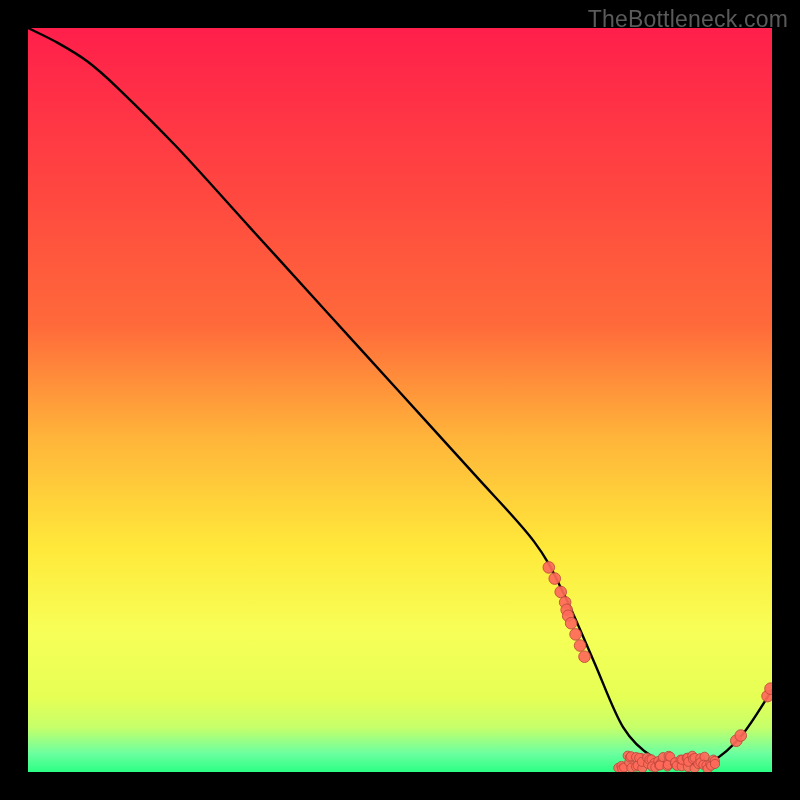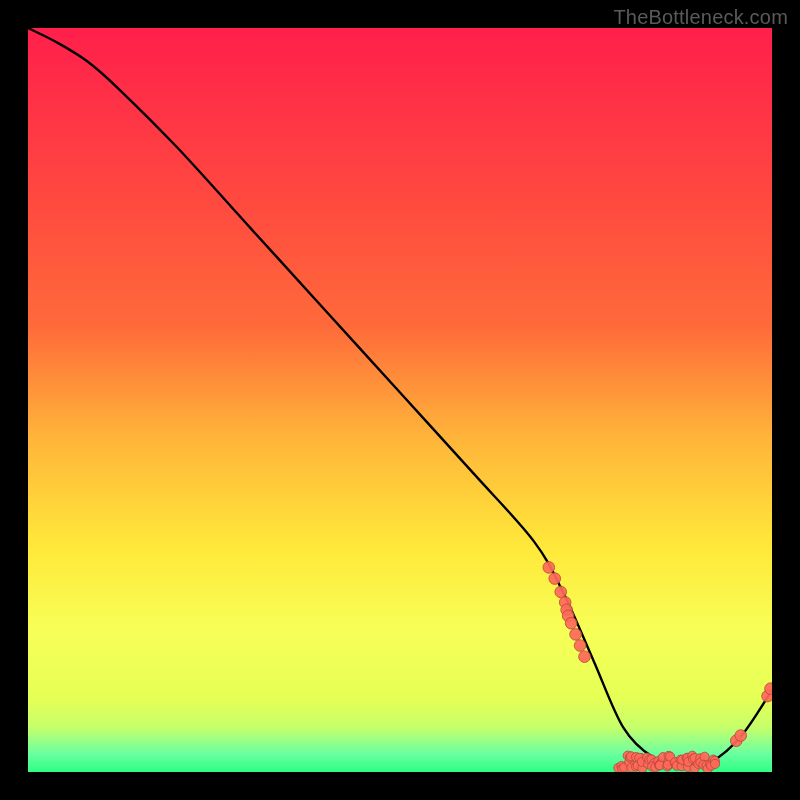--- a/index.html
+++ b/index.html
@@ -15,21 +15,21 @@
     position: relative;
     width: 800px;
     height: 800px;
     background: #000;
   }
   .watermark {
     position: absolute;
     top: 6px;
     right: 12px;
     color: #5a5a5a;
-    font-size: 20px;
+    font-size: 23px;
     font-weight: 500;
     letter-spacing: 0.2px;
     z-index: 10;
   }
   .plot-wrap {
     position: absolute;
     left: 28px;
     top: 28px;
     width: 744px;
     height: 744px;

